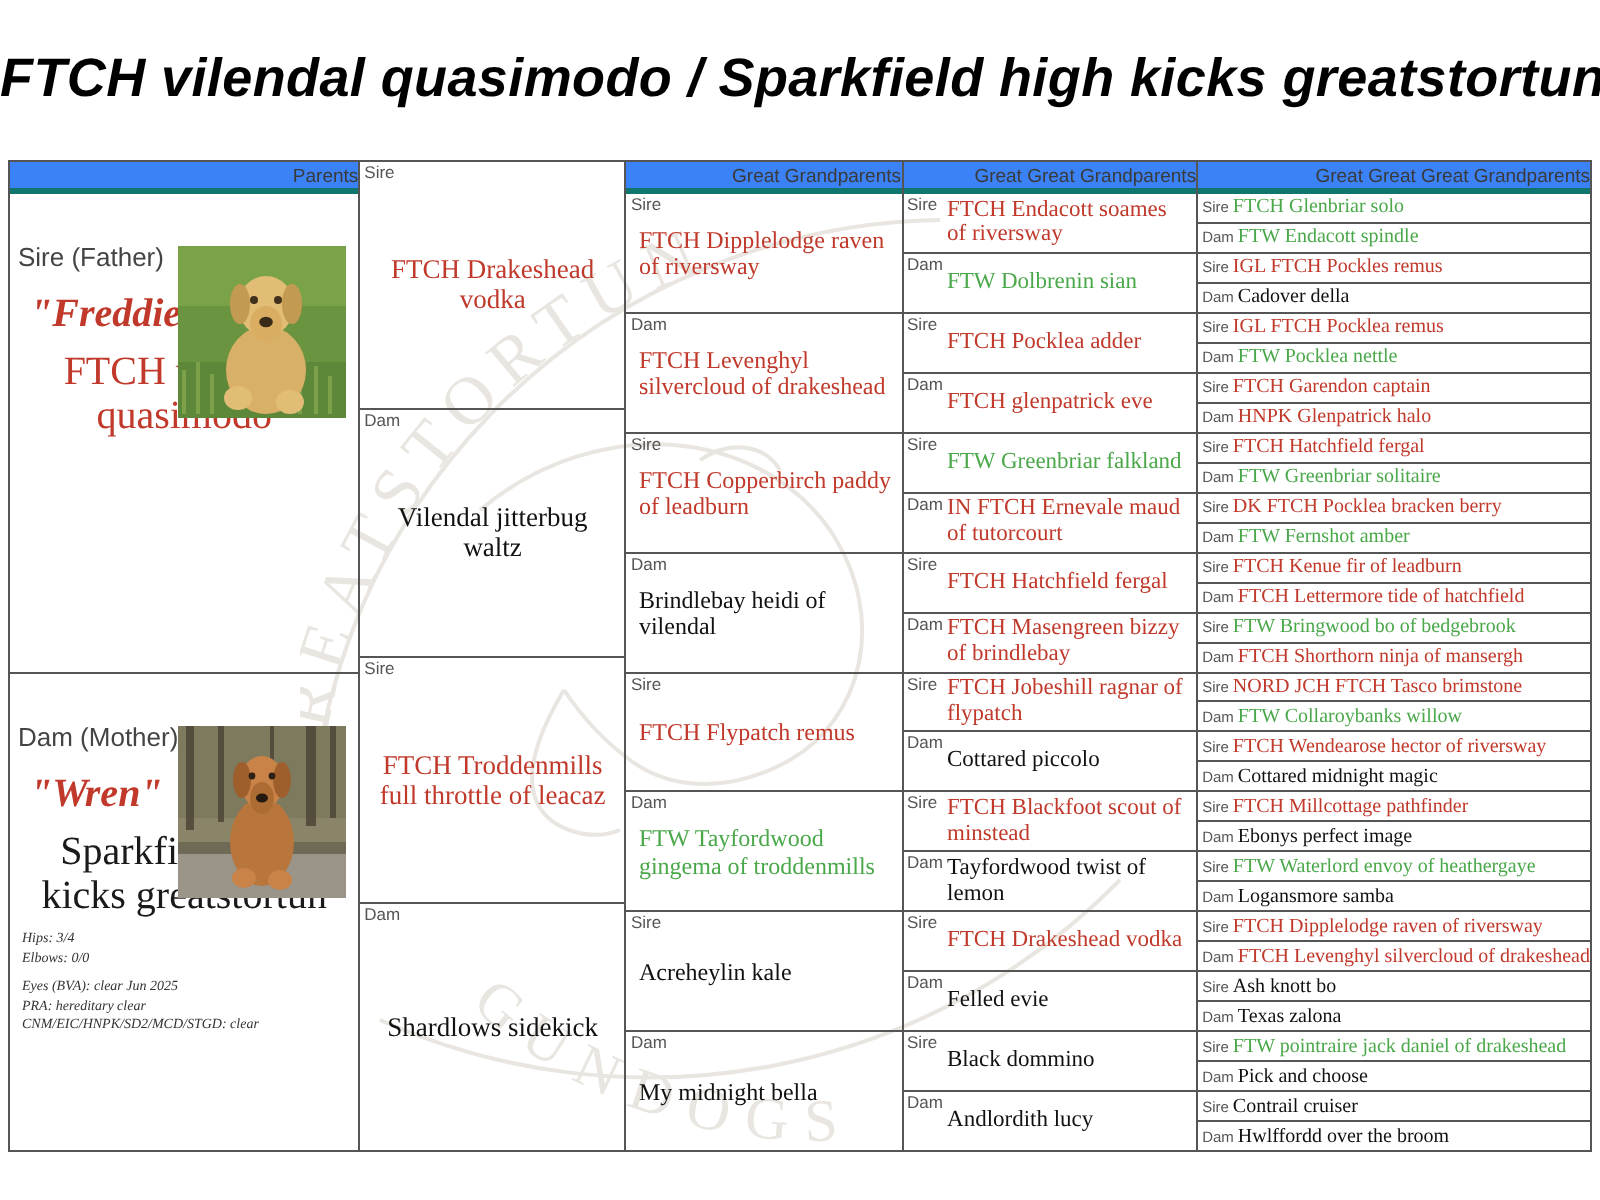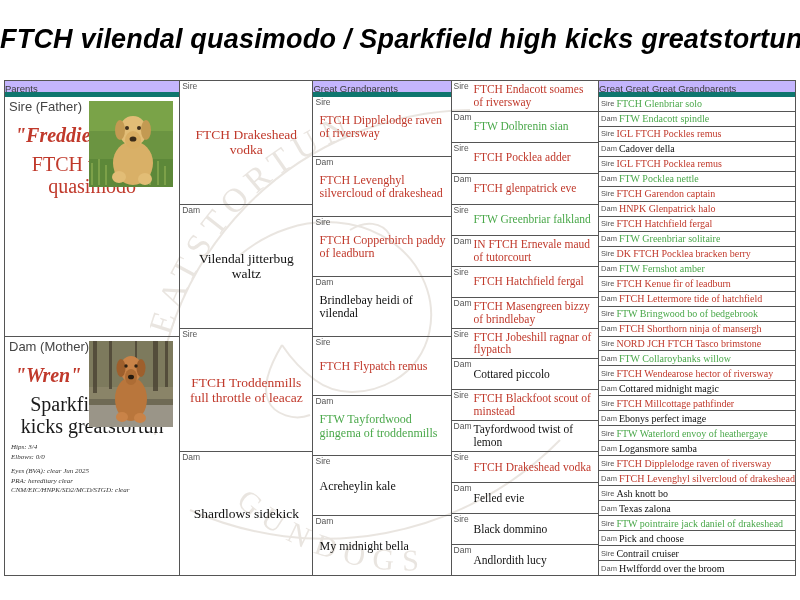--- a/index.html
+++ b/index.html
@@ -33,40 +33,40 @@
     border:1px solid #555;
   }
   .col{display:flex;flex-direction:column;box-sizing:border-box;border-right:1px solid #555;}
   .col:last-child{border-right:none;}
   .c1{width:184px;}
   .c2{width:140px;}
   .c3{width:145px;}
   .c4{width:155px;}
   .c5{flex:1;}
   .hdr{
-    height:16px;line-height:16px;text-align:left;
-    font-size:9.5px;color:#3a3a3a;border-bottom:5px solid #0f766e;
-    background:#c4b5fd;box-sizing:border-box;white-space:nowrap;overflow:hidden;
+    height:16px;line-height:16px;text-align:right;
+    font-size:9.5px;color:#3a3a3a;border-bottom:3px solid #0f766e;
+    background:#3b82f6;box-sizing:border-box;white-space:nowrap;overflow:hidden;
   }
   .cells{flex:1;display:flex;flex-direction:column;}
   .cell{
     flex:1;box-sizing:border-box;border-bottom:1px solid #555;
     position:relative;background:transparent;overflow:hidden;
   }
   .cell:last-child{border-bottom:none;}
   .role{
     position:absolute;left:2px;top:0px;font-size:8.5px;color:#555;
     line-height:11px;
   }
   .nm{
     font-family:"Liberation Serif", serif;
     line-height:1.12;
   }
   
-  .pcell{padding:2px 4px 4px 4px;}
+  .pcell{padding:2px 4px 4px 4px;margin-top:22px;}
   .prole{font-size:13px;color:#444;line-height:15px;}
   .nick{
     font-family:"Liberation Serif", serif;font-style:italic;font-weight:bold;
     font-size:20px;color:#c0392b;margin:10px 0 0 6px;
   }
   .pname{
     font-family:"Liberation Serif", serif;font-size:20px;
     text-align:center;line-height:1.12;margin-top:6px;
   }
   .pname.red{color:#c0392b;}
@@ -288,20 +288,21 @@
           <div class="cell">
             <div class="role">Dam</div>
             <div class="midl">
               <div class="nm n3 blk">My midnight bella</div>
             </div>
           </div>
         </div>
     </div>
 
     <div class="col c4">
+      <div class="hdr">Great Great Grandparents</div>
       <div class="cells" id="col4">
           <div class="cell">
             <div class="role">Sire</div>
             <div class="midl">
               <div class="nm n4 red">FTCH  Endacott soames of riversway</div>
             </div>
           </div>
           <div class="cell">
             <div class="role">Dam</div>
             <div class="midl">

